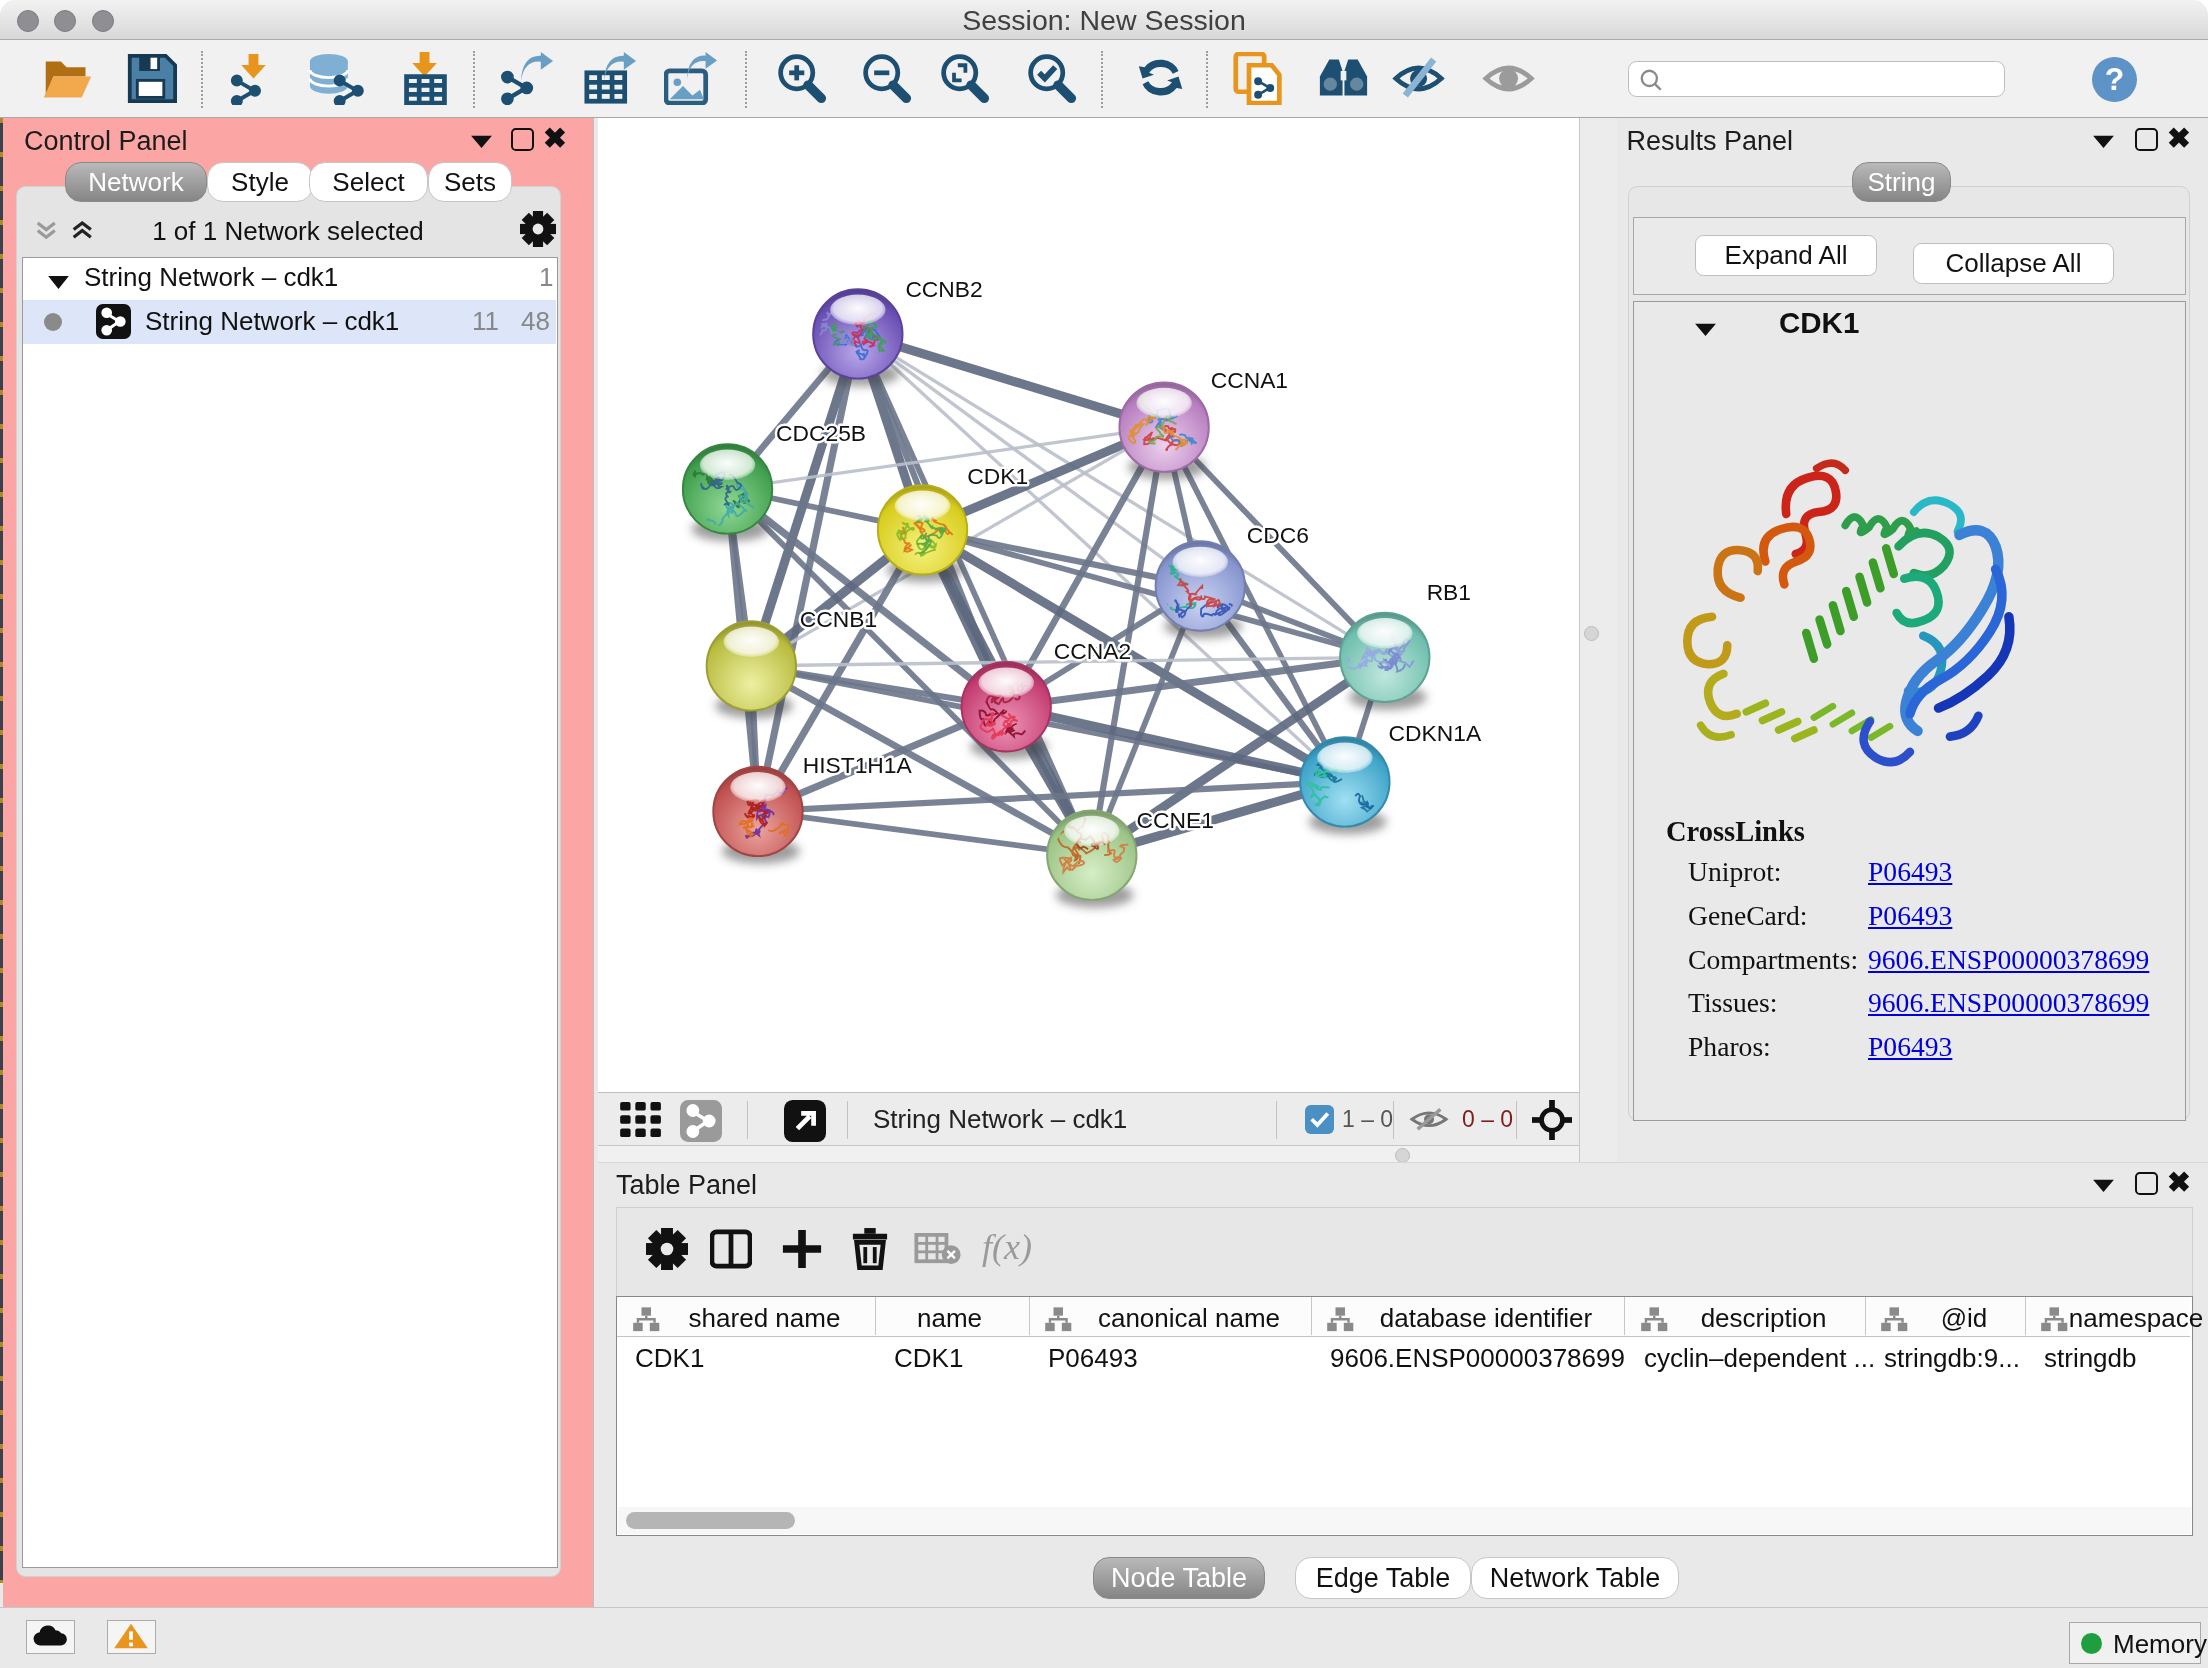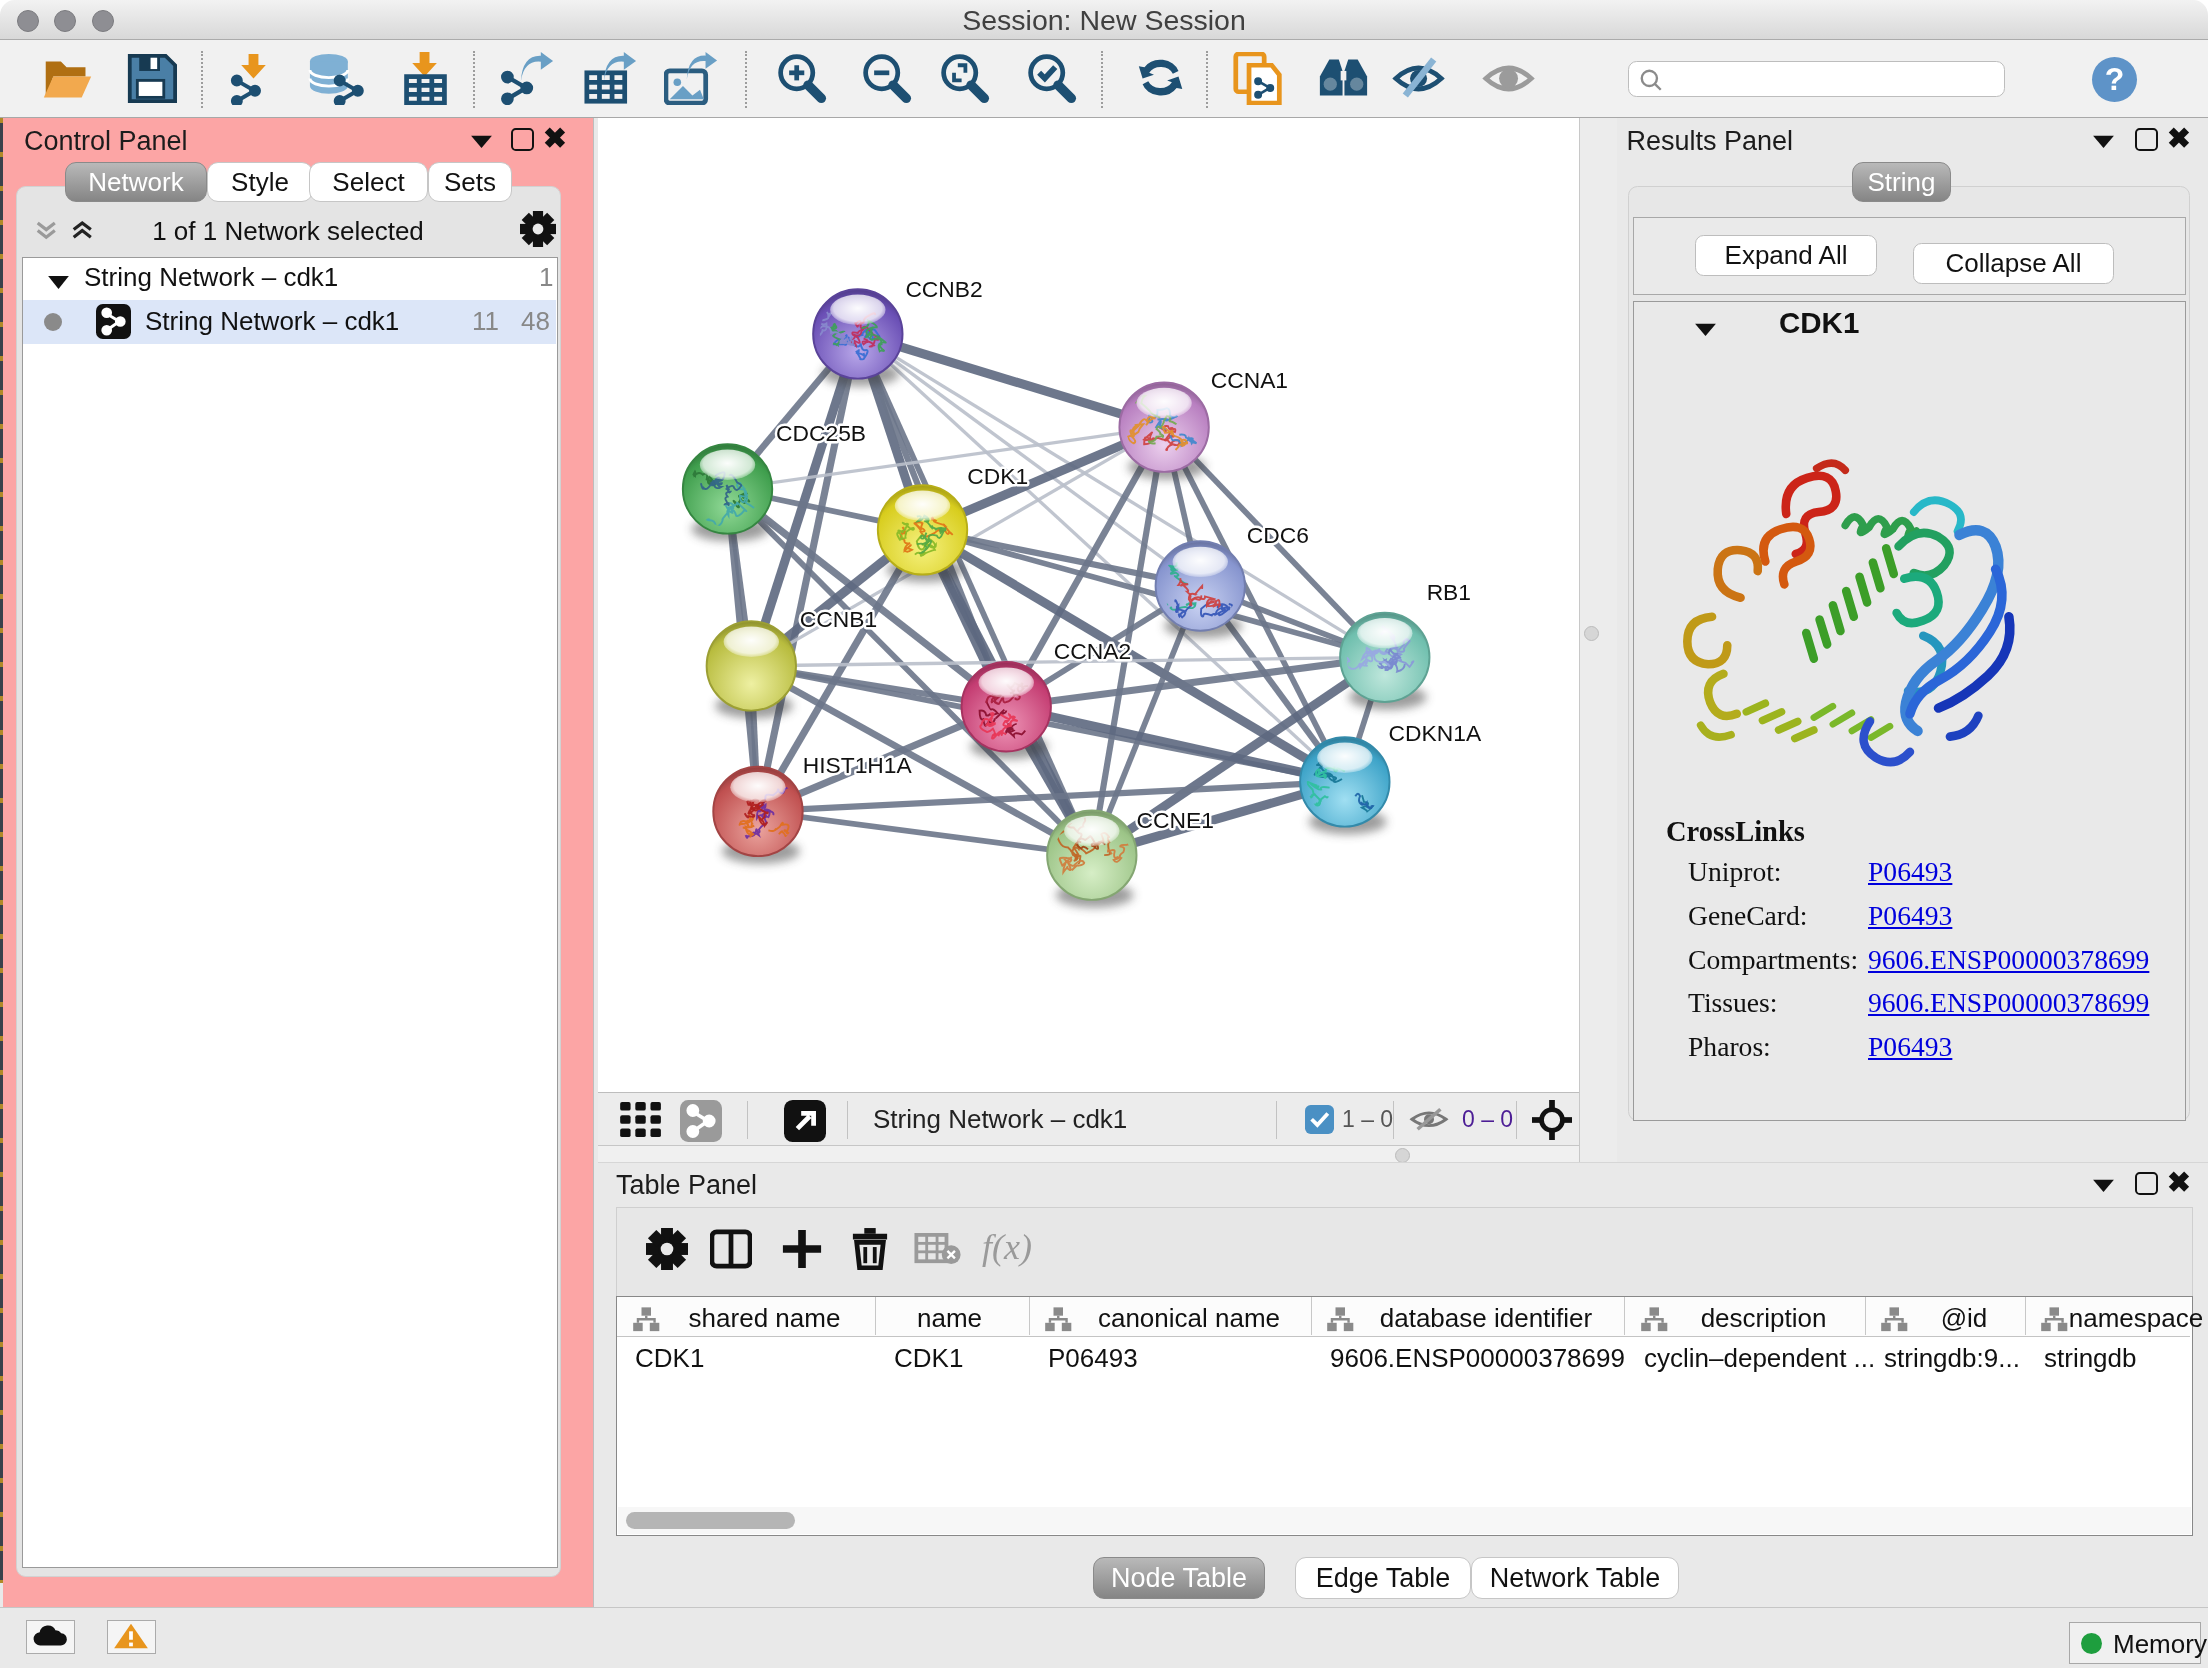--- a/index.html
+++ b/index.html
@@ -1,18 +1,18 @@
 <!DOCTYPE html>
 <html style="font-size:15px"><head><meta charset="utf-8"><style>
 * { margin:0; padding:0; box-sizing:border-box; }
 html,body { width:2208px; height:1668px; background:#e9e9e9; font-family:"Liberation Sans",sans-serif; color:#111; overflow:hidden; }
 .abs { position:absolute; }
 .panelhdr { font-size:27px; color:#1c1c1c; }
 .tab { position:absolute; top:0; height:40px; line-height:38px; text-align:center; font-size:26px;
-  background:#fff; border:1px solid #c6c6c6; border-radius:11px; color:#111; }
+  background:#fff; border:1px solid #c6c6c6; border-radius:16px; color:#111; }
 .tabsel { background:linear-gradient(#b9b9b9,#858585); color:#fff; border:1px solid #8a8a8a; }
 .wbtn { position:absolute; background:#fff; border:1px solid #bdbdbd; border-radius:8.6px; text-align:center;
   font-size:26px; color:#111; }
 .x { font-weight:bold; font-size:28.5px; color:#111; }
 </style></head>
 <body>
 
 <div class="abs" style="left:0;top:0;width:2208px;height:40px;background:linear-gradient(#f2f2f2,#d8d8d8);border-bottom:1.9px solid #ababab;border-radius:13.3px 13.3px 0 0">
   <div class="abs" style="left:17px;top:9.5px;width:22px;height:22px;border-radius:50%;background:#8e8e93;border:1px solid #7c7c80"></div>
   <div class="abs" style="left:54px;top:9.5px;width:22px;height:22px;border-radius:50%;background:#8e8e93;border:1px solid #7c7c80"></div>
@@ -555,21 +555,21 @@
         <path d="M7 15 l6 6 l11 -12" stroke="#fff" stroke-width="4" fill="none"></path>
       </svg>
   </div>
   <div class="abs" style="left:744px;top:13.3px;font-size:23px;color:#555">1 – 0</div>
   <div class="abs" style="left:795px;top:7.6px;height:38px;border-left:1.9px solid #c2c2c2"></div>
   <svg class="abs" style="left:811px;top:12.4px" width="40" height="28.5" viewBox="0 0 56 40">
     <path d="M4 20 Q28 2 52 20 Q28 38 4 20 Z" fill="none" stroke="#777" stroke-width="4"></path>
     <circle cx="28" cy="20" r="7" fill="#777"></circle>
       <line x1="12" y1="34" x2="44" y2="6" stroke="#999" stroke-width="5"></line>
   </svg>
-  <div class="abs" style="left:864px;top:13.3px;font-size:23px;color:#4c1d95">0 – 0</div>
+  <div class="abs" style="left:864px;top:13.3px;font-size:23px;color:#7f1d1d">0 – 0</div>
   <div class="abs" style="left:918px;top:7.6px;height:38px;border-left:1.9px solid #c2c2c2"></div>
   <div class="abs" style="left:934px;top:6.7px"><svg width="40" height="40" viewBox="0 0 42 42">
         <circle cx="21" cy="21" r="11" fill="none" stroke="#111" stroke-width="5"></circle>
         <g stroke="#111" stroke-width="6">
           <line x1="21" y1="0" x2="21" y2="9"></line>
           <line x1="21" y1="33" x2="21" y2="42"></line>
           <line x1="0" y1="21" x2="9" y2="21"></line>
           <line x1="33" y1="21" x2="42" y2="21"></line>
         </g>
       </svg></div>

